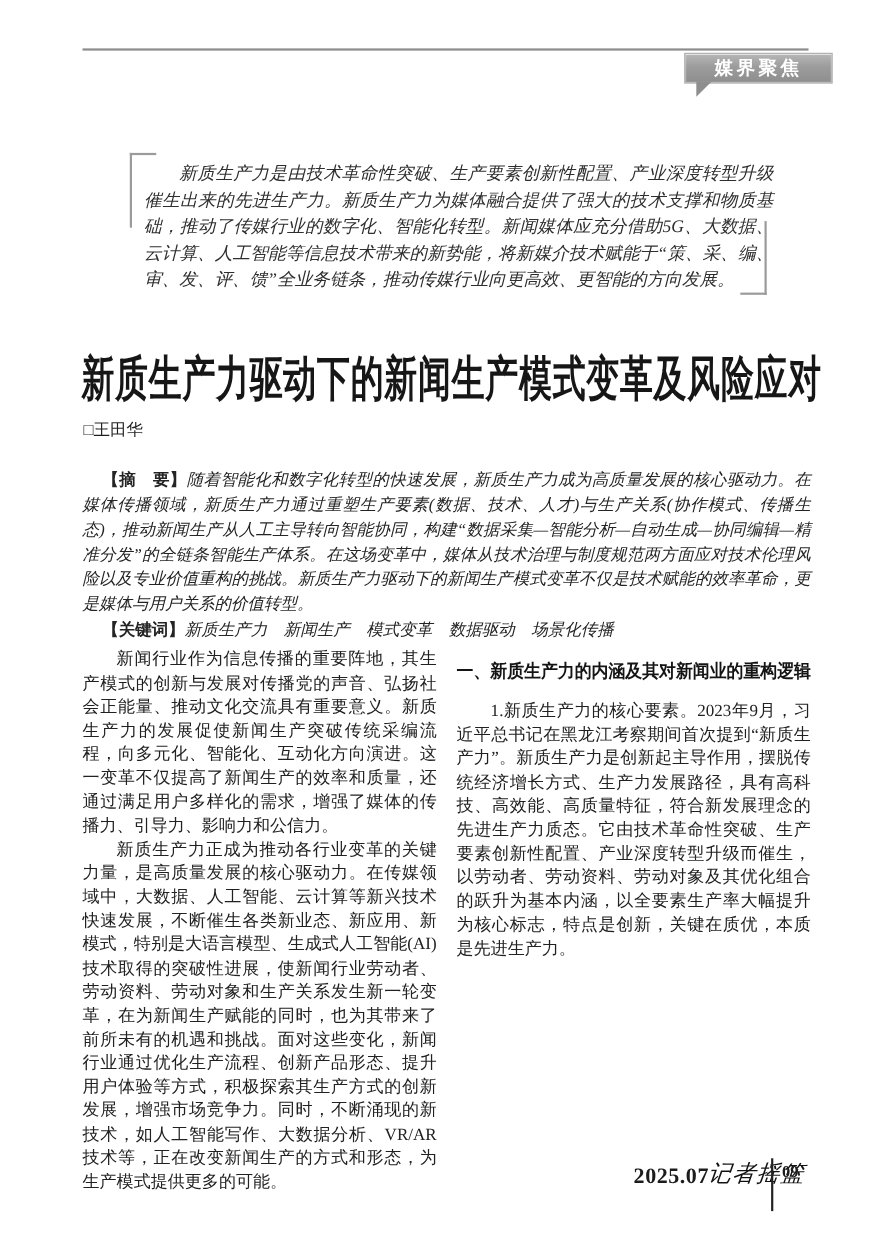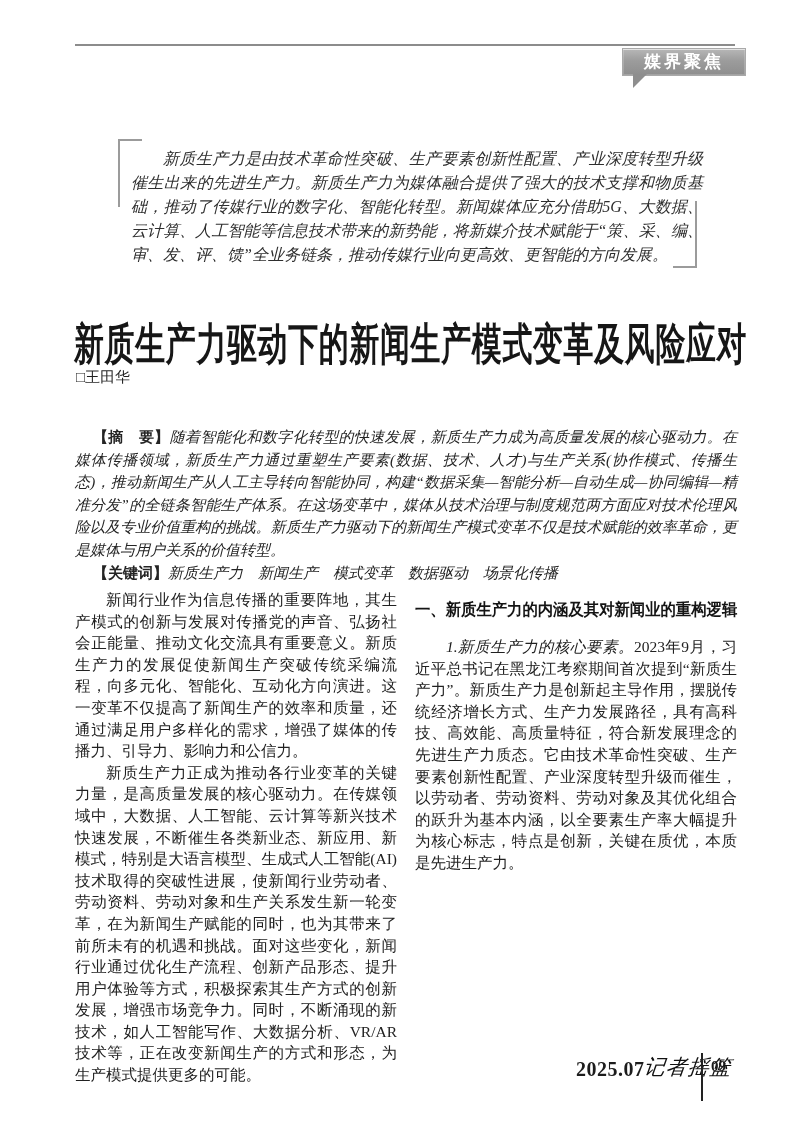--- a/index.html
+++ b/index.html
@@ -4,21 +4,21 @@
 <style>
   * { margin:0; padding:0; box-sizing:border-box; }
   html,body { width:805px; height:1122px; background:#ffffff; overflow:hidden; }
   .page {
     position:relative; width:805px; height:1122px; background:#ffffff;
     font-family:"Liberation Serif","DejaVu Serif",serif; color:#262626;
   }
   
   .top-rule { position:absolute; left:75px; top:44px; width:660px; height:2px; background:#8c8c8c; }
   .badge {
-    position:absolute; left:622px; top:48px; width:124px; height:28px;
+    position:absolute; left:622px; top:48px; width:135px; height:28px;
     background:linear-gradient(180deg,#b7b7b7 0%,#9c9c9c 45%,#8e8e8e 100%);
     border:1px solid #a9a9a9;
     box-shadow:inset 0 1px 0 rgba(255,255,255,.55), inset 0 0 0 1px rgba(255,255,255,.18);
     color:#ffffff; font-family:"Liberation Sans","DejaVu Sans",sans-serif;
     font-weight:bold; font-size:17px; line-height:26px; text-align:center; letter-spacing:3px;
   }
   .badge-tail {
     position:absolute; left:10px; bottom:-13px; width:0; height:0;
     border-top:14px solid #8e8e8e; border-right:14px solid transparent;
   }
@@ -33,34 +33,34 @@
     text-align:justify; text-indent:2em;
   }
   
   .title {
     position:absolute; left:74px; top:315px; width:660px;
     font-family:"Liberation Sans","DejaVu Sans",sans-serif; font-weight:bold;
     font-size:44px; color:#161616; white-space:nowrap;
     transform:scaleX(0.68); transform-origin:left top; letter-spacing:1px;
   }
   .author {
-    position:absolute; left:76px; top:368px;
+    position:absolute; left:76px; top:381px;
     font-family:"Liberation Sans","DejaVu Sans",sans-serif; font-size:15px; color:#1f1f1f;
   }
   
   .abstract { position:absolute; left:75px; top:426px; width:662px;
     font-size:15px; line-height:22.6px; text-align:justify; color:#242424; }
   .abstract p { text-indent:1.2em; }
   .abstract .kai { font-style:italic; }
   .abstract b { font-style:normal; font-family:Liberation Sans, sans-serif; font-weight:bold; }
   
   .columns { position:absolute; left:75px; top:589px; width:662px; display:flex; gap:18px; }
   .col { width:322px; }
   .col p { font-size:15.5px; line-height:21.6px; text-align:justify; text-indent:2em; color:#212121; }
-  .col .kai { font-style:italic; }
+  .col .kai { }
   .section-heading {
     margin-top:10px; margin-bottom:15px;
     font-family:"Liberation Sans","DejaVu Sans",sans-serif; font-weight:bold;
     font-size:16.5px; color:#141414; white-space:nowrap;
     transform:scaleX(0.93); transform-origin:left top;
   }
   
   .footer { position:absolute; left:0; top:1050px; width:737px; height:55px; }
   .footer .issue { position:absolute; left:576px; top:8px; font-weight:bold; font-size:20px; letter-spacing:.5px; color:#1c1c1c; }
   .footer .logo { position:absolute; left:644px; top:3px; font-style:italic; font-size:21px; color:#111;

